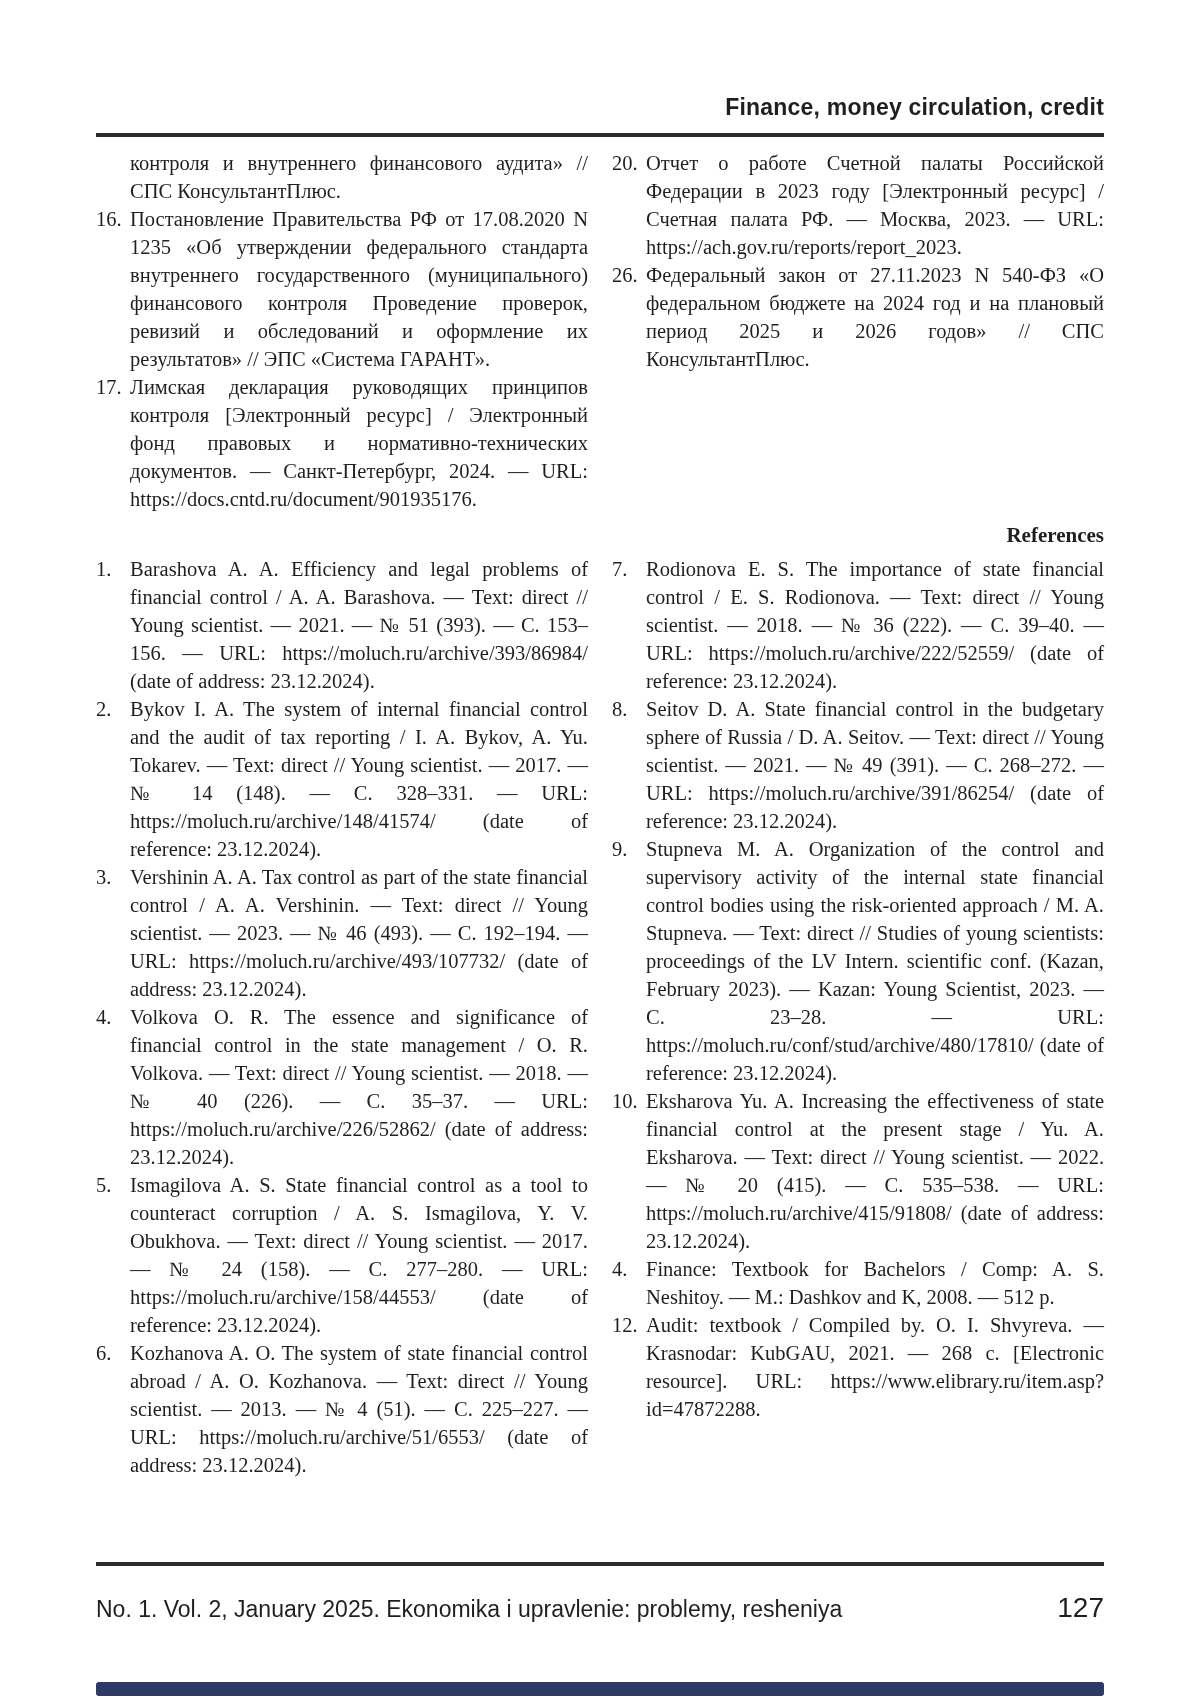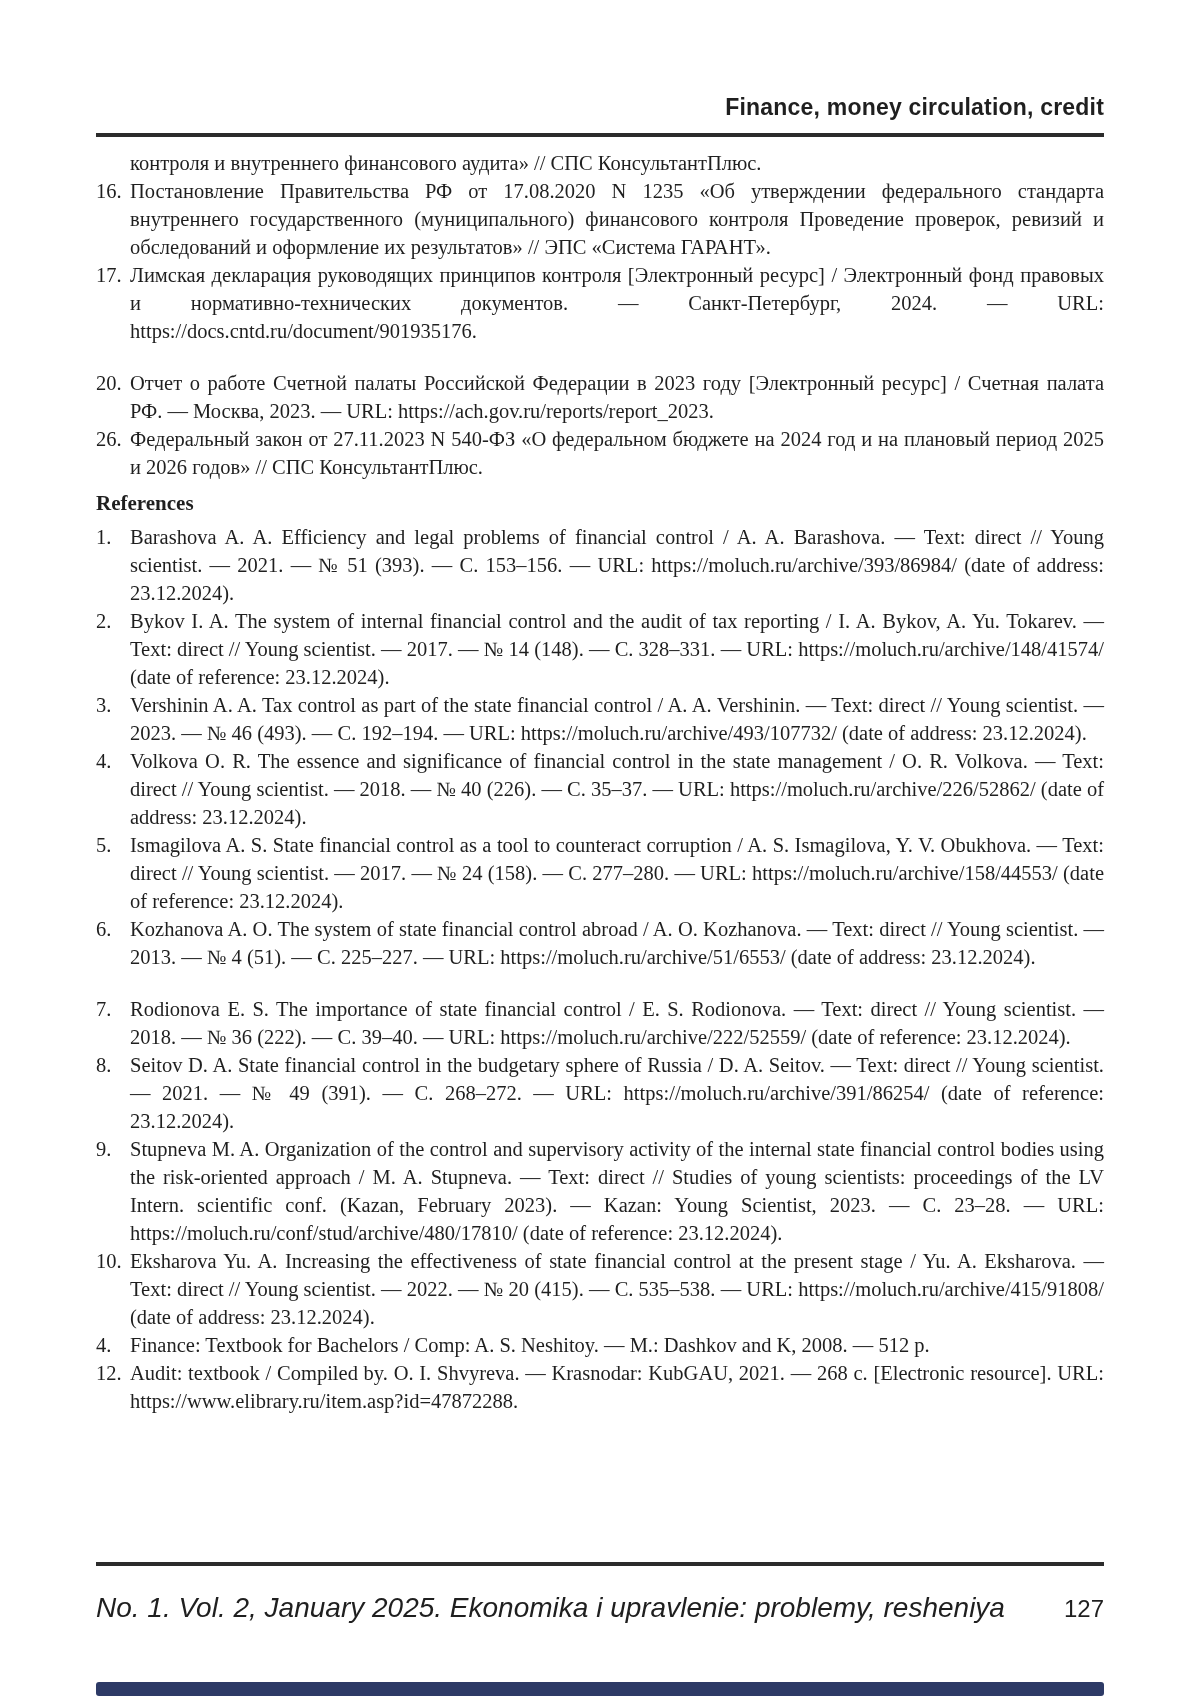--- a/index.html
+++ b/index.html
@@ -22,46 +22,46 @@
     font-size: 23px;
     text-align: right;
     letter-spacing: 0.2px;
   }
   .rule {
     height: 4px;
     background: var(--rule, #2b2b2b);
     margin-top: 12px;
   }
   .body-text { font-size: 20.5px; line-height: 28px; }
-  .columns { display: flex; gap: 24px; margin-top: 12px; flex-direction: column; }
+  .columns { display: flex; gap: 24px; margin-top: 12px; }
   .col { flex: 1 1 0; min-width: 0; }
   .ref { display: flex; }
   .ref-num { flex: 0 0 34px; }
   .ref-text { flex: 1 1 auto; text-align: justify; }
   .ru { hyphens: auto; }
   .refs-heading {
-    text-align: left;
+    text-align: right;
     font-weight: 700;
     font-size: 21px;
     margin: 8px 0 6px 0;
   }
   .footer {
     position: absolute;
     left: 96px; right: 96px;
     top: 1562px;
   }
   .footer-row {
     display: flex;
     align-items: baseline;
     justify-content: space-between;
     margin-top: 26px;
     font-family: "Liberation Sans", sans-serif;
   }
-  .journal-line { font-size: 28px; font-style: italic; }
-  .page-number { font-size: 24px; }
+  .journal-line { font-size: 23px; }
+  .page-number { font-size: 28px; }
   .bottom-bar {
     position: absolute;
     left: 96px; right: 96px;
     bottom: 2px;
     height: 14px;
     border-radius: 3px;
     background: var(--bottom_bar, #2d3a66);
   }
 </style>
 </head>

